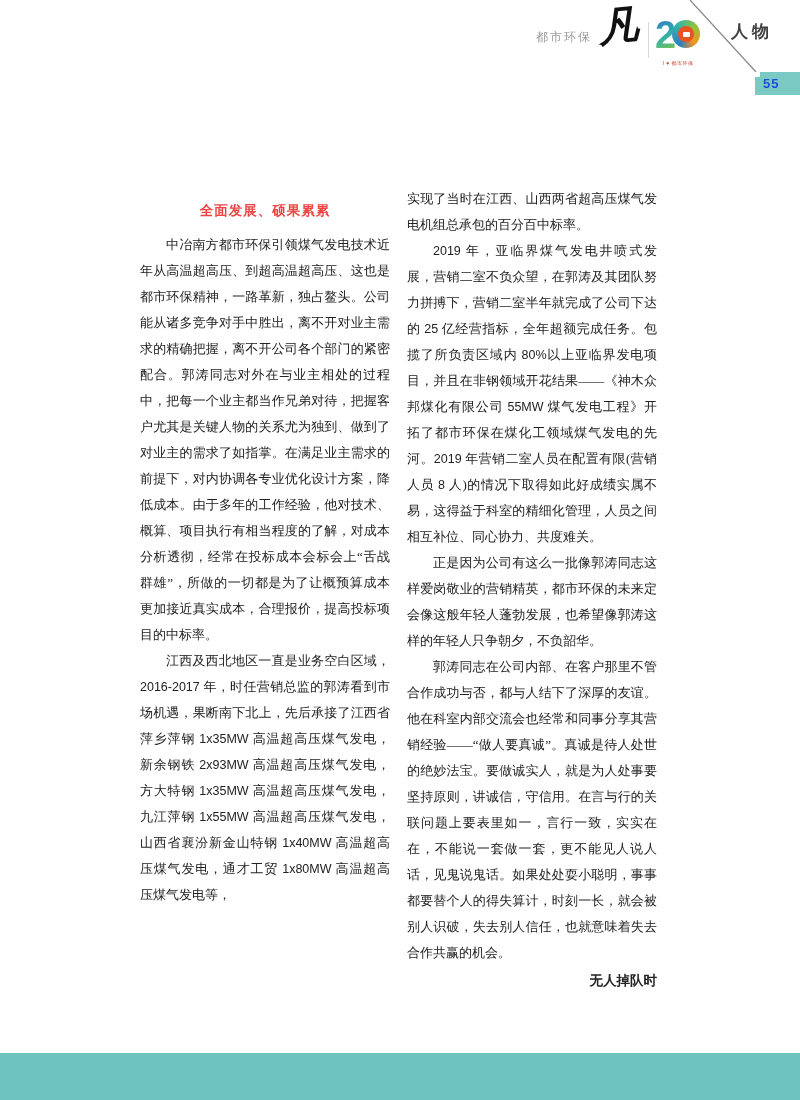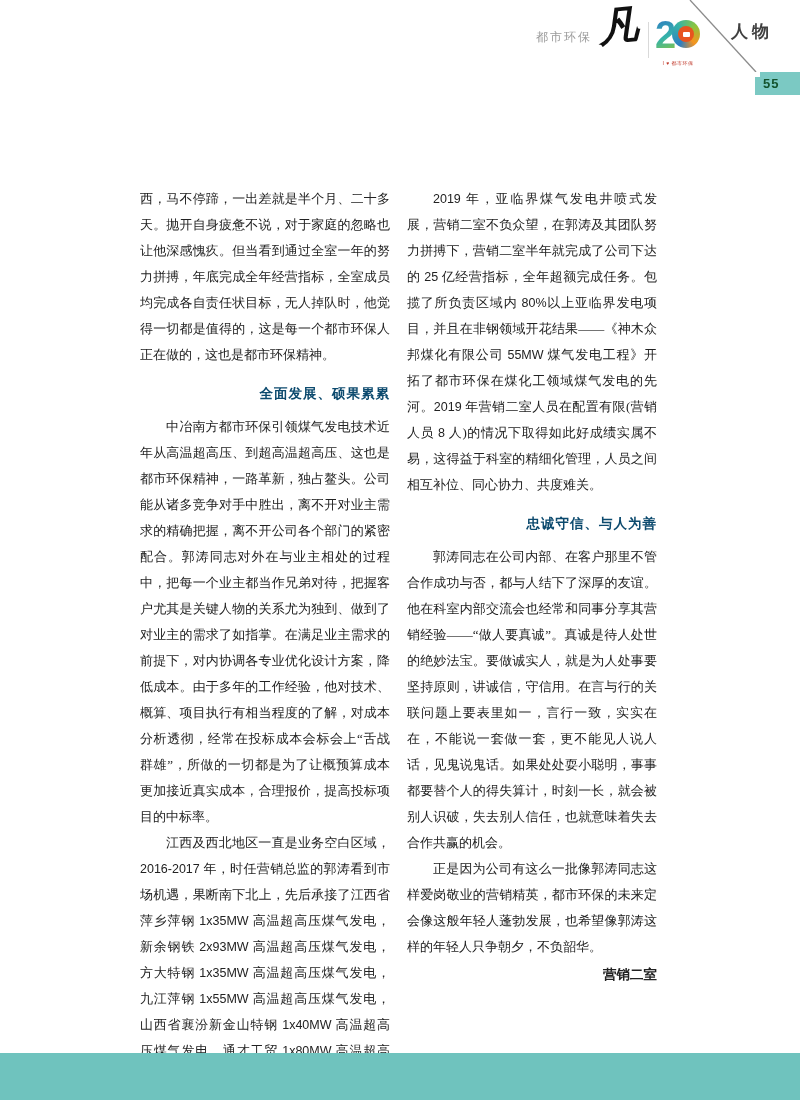--- a/index.html
+++ b/index.html
@@ -60,37 +60,37 @@
   }
   .diag-svg{position:absolute;left:0;top:0;pointer-events:none;}
   .page-badge{
     position:absolute;left:755px;top:72px;width:45px;height:23px;
     background:#7bc9c3;
   }
   .badge-notch{position:absolute;left:0;top:0;width:5px;height:5px;background:#ffffff;}
   .badge-num{
     position:absolute;left:8px;top:4px;
     font-family:"Liberation Sans","DejaVu Sans",sans-serif;
-    font-size:13px;font-weight:bold;color:#14532d;letter-spacing:1px;
+    font-size:13px;font-weight:bold;color:#1d4ed8;letter-spacing:1px;
   }
 
   
   .col{
     position:absolute;top:186px;width:250px;
     font-size:13px;line-height:26px;color:#222;
     text-align:justify;
   }
   .col-left{left:140px;}
   .col-right{left:407px;}
   .col p{margin:0;}
   .col p.indent{text-indent:2em;}
   .col h3.col-heading{
     margin:13px 0 7px 0;
-    font-size:13.5px;font-weight:bold;text-align:right;color:#0c4a6e;
-    font-family:Liberation Sans, sans-serif;
+    font-size:13.5px;font-weight:bold;text-align:center;color:#ef4444;
+    font-family:Liberation Mono, monospace;
     letter-spacing:1px;
   }
   .col p.signature{
     text-align:right;font-weight:bold;margin-top:2px;
     font-family:"Liberation Sans","DejaVu Sans",sans-serif;
     font-size:13.5px;
   }
   .num{
     font-family:"Liberation Sans","DejaVu Sans",sans-serif;
     font-weight:normal;font-size:12.5px;
@@ -126,27 +126,26 @@
   </svg>
 
   <span class="hdr-section">人物</span>
 
   <div class="page-badge">
     <div class="badge-notch"></div>
     <span class="badge-num">55</span>
   </div>
 
   <div class="col col-left" id="col-left">
-      <p class="">西，马不停蹄，一出差就是半个月、二十多天。抛开自身疲惫不说，对于家庭的忽略也让他深感愧疚。但当看到通过全室一年的努力拼搏，年底完成全年经营指标，全室成员均完成各自责任状目标，无人掉队时，他觉得一切都是值得的，这是每一个都市环保人正在做的，这也是都市环保精神。</p>
       <h3 class="col-heading">全面发展、硕果累累</h3>
       <p class="indent">中冶南方都市环保引领煤气发电技术近年从高温超高压、到超高温超高压、这也是都市环保精神，一路革新，独占鳌头。公司能从诸多竞争对手中胜出，离不开对业主需求的精确把握，离不开公司各个部门的紧密配合。郭涛同志对外在与业主相处的过程中，把每一个业主都当作兄弟对待，把握客户尤其是关键人物的关系尤为独到、做到了对业主的需求了如指掌。在满足业主需求的前提下，对内协调各专业优化设计方案，降低成本。由于多年的工作经验，他对技术、概算、项目执行有相当程度的了解，对成本分析透彻，经常在投标成本会标会上“舌战群雄”，所做的一切都是为了让概预算成本更加接近真实成本，合理报价，提高投标项目的中标率。</p>
       <p class="indent">江西及西北地区一直是业务空白区域，<span class="num">2016-2017</span> 年，时任营销总监的郭涛看到市场机遇，果断南下北上，先后承接了江西省萍乡萍钢 <span class="num">1x35MW</span> 高温超高压煤气发电，新余钢铁 <span class="num">2x93MW</span> 高温超高压煤气发电，方大特钢 <span class="num">1x35MW</span> 高温超高压煤气发电，九江萍钢 <span class="num">1x55MW</span> 高温超高压煤气发电，山西省襄汾新金山特钢 <span class="num">1x40MW</span> 高温超高压煤气发电，通才工贸 <span class="num">1x80MW</span> 高温超高压煤气发电等，</p>
     </div>
   <div class="col col-right" id="col-right">
+      <p class="">实现了当时在江西、山西两省超高压煤气发电机组总承包的百分百中标率。</p>
       <p class="indent"><span class="num">2019</span> 年，亚临界煤气发电井喷式发展，营销二室不负众望，在郭涛及其团队努力拼搏下，营销二室半年就完成了公司下达的 <span class="num">25</span> 亿经营指标，全年超额完成任务。包揽了所负责区域内 <span class="num">80%</span>以上亚临界发电项目，并且在非钢领域开花结果——《神木众邦煤化有限公司 <span class="num">55MW</span> 煤气发电工程》开拓了都市环保在煤化工领域煤气发电的先河。<span class="num">2019</span> 年营销二室人员在配置有限(营销人员 <span class="num">8</span> 人)的情况下取得如此好成绩实属不易，这得益于科室的精细化管理，人员之间相互补位、同心协力、共度难关。</p>
-      <h3 class="col-heading">忠诚守信、与人为善</h3>
+      <p class="indent">正是因为公司有这么一批像郭涛同志这样爱岗敬业的营销精英，都市环保的未来定会像这般年轻人蓬勃发展，也希望像郭涛这样的年轻人只争朝夕，不负韶华。</p>
       <p class="indent">郭涛同志在公司内部、在客户那里不管合作成功与否，都与人结下了深厚的友谊。他在科室内部交流会也经常和同事分享其营销经验——“做人要真诚”。真诚是待人处世的绝妙法宝。要做诚实人，就是为人处事要坚持原则，讲诚信，守信用。在言与行的关联问题上要表里如一，言行一致，实实在在，不能说一套做一套，更不能见人说人话，见鬼说鬼话。如果处处耍小聪明，事事都要替个人的得失算计，时刻一长，就会被别人识破，失去别人信任，也就意味着失去合作共赢的机会。</p>
-      <p class="indent">正是因为公司有这么一批像郭涛同志这样爱岗敬业的营销精英，都市环保的未来定会像这般年轻人蓬勃发展，也希望像郭涛这样的年轻人只争朝夕，不负韶华。</p>
-      <p class="signature">营销二室</p>
+      <p class="signature">无人掉队时</p>
     </div>
 
   <div class="footer-bar"></div>
 </div>
 
 </body></html>

